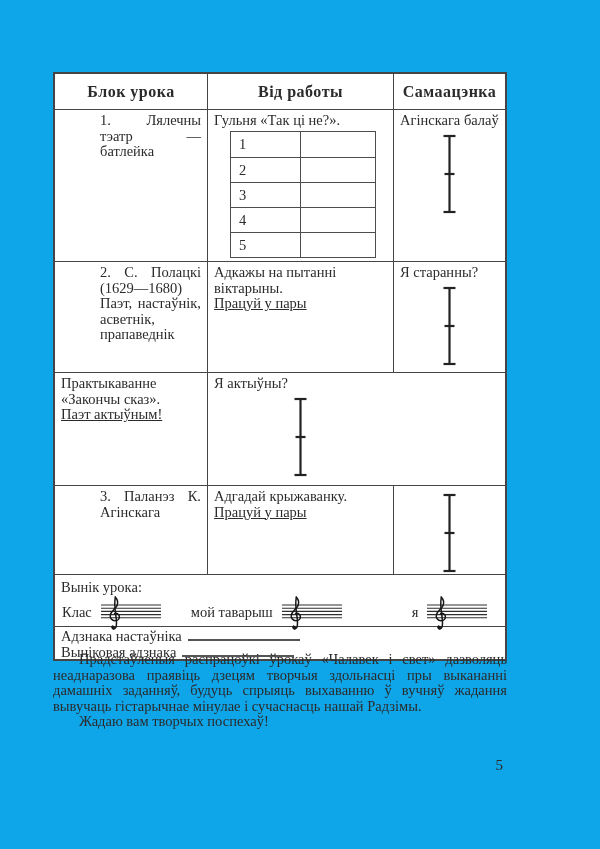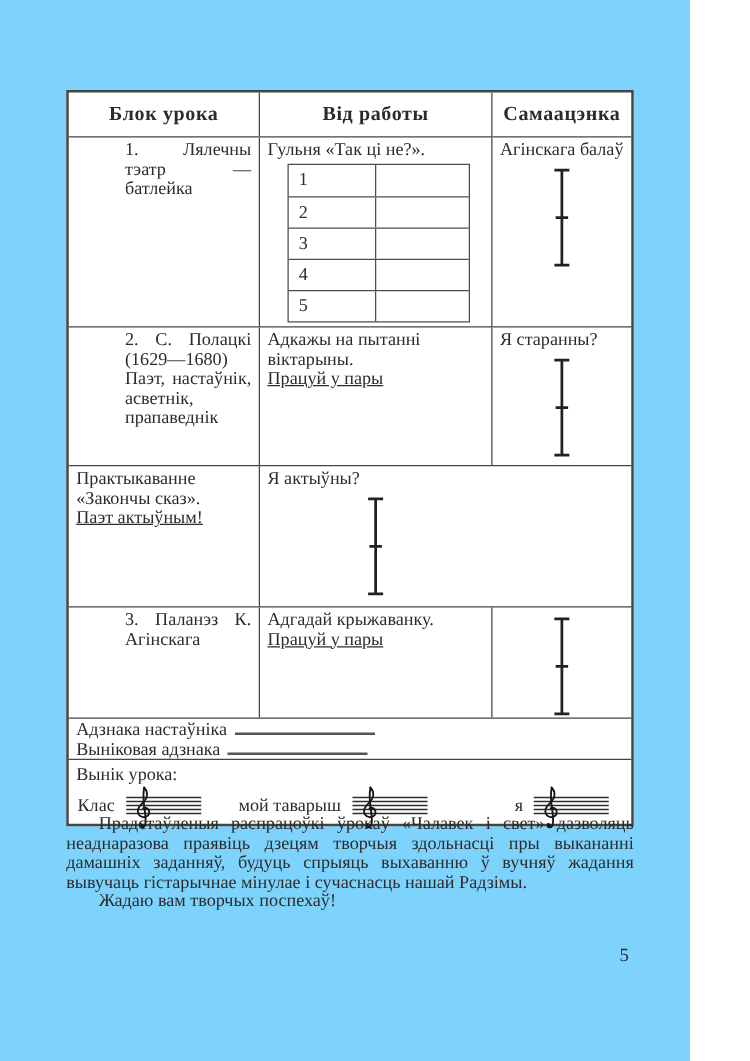--- a/index.html
+++ b/index.html
@@ -9,21 +9,21 @@
   }
   *{margin:0;padding:0;box-sizing:border-box;}
   html,body{width:600px;height:849px;}
   body{
     background:#ffffff;
     font-family:"Liberation Serif", serif;
     color:var(--ink);
     position:relative;
     overflow:hidden;
   }
-  .page{position:absolute;left:0;top:0;width:552px;height:849px;background:#7dd3fc;}
+  .page{position:absolute;left:0;top:0;width:600px;height:849px;background:#0ea5e9;}
 
   
   .lesson-table{
     position:absolute;left:53px;top:72px;width:454px;
     border:2px solid var(--line);
     background:#fff;
   }
   .trow{display:grid;grid-template-columns:152px 186px 1fr;}
   .trow + .trow, .tsection{border-top:1.5px solid var(--line);}
   .cell{padding:3px 6px;font-size:14.5px;line-height:15.6px;overflow:hidden;}
@@ -192,29 +192,20 @@
       </div>
       <div class="cell">
         <div class="scale-wrap mt2">
           <svg width="15" height="84" viewBox="0 0 15 82">
               <use href="#rating-scale"></use>
             </svg>
         </div>
       </div>
     </div>
 
-    <div class="tsection h-marks">
-      <div class="mark-line">
-        <span>Адзнака настаўніка</span><span class="blank-rule"></span>
-      </div>
-      <div class="mark-line">
-        <span>Выніковая адзнака</span><span class="blank-rule"></span>
-      </div>
-    </div>
-
     <div class="tsection h-result">
       <div class="result-title">Вынік урока:</div>
       <div class="music-row">
         <span class="music-label">Клас</span>
         <span class="staff">
           <svg width="64" height="38" viewBox="0 0 64 38">
               <use href="#music-staff"></use>
             </svg>
         </span>
         <span class="music-label ml28">мой таварыш</span>
@@ -225,20 +216,29 @@
         </span>
         <span class="music-label ml68">я</span>
         <span class="staff">
           <svg width="64" height="38" viewBox="0 0 64 38">
               <use href="#music-staff"></use>
             </svg>
         </span>
       </div>
     </div>
 
+    <div class="tsection h-marks">
+      <div class="mark-line">
+        <span>Адзнака настаўніка</span><span class="blank-rule"></span>
+      </div>
+      <div class="mark-line">
+        <span>Выніковая адзнака</span><span class="blank-rule"></span>
+      </div>
+    </div>
+
   </div>
 
   <div class="footer-text">
     <p>Прадстаўленыя распрацоўкі ўрокаў «Чалавек і свет» дазволяць неаднаразова праявіць дзецям творчыя здольнасці пры выкананні дамашніх заданняў, будуць спрыяць выхаванню ў вучняў жадання вывучаць гістарычнае мінулае і сучаснасць нашай Радзімы.</p>
     <p>Жадаю вам творчых поспехаў!</p>
   </div>
 
   <div class="page-number">5</div>
 
 </div>

